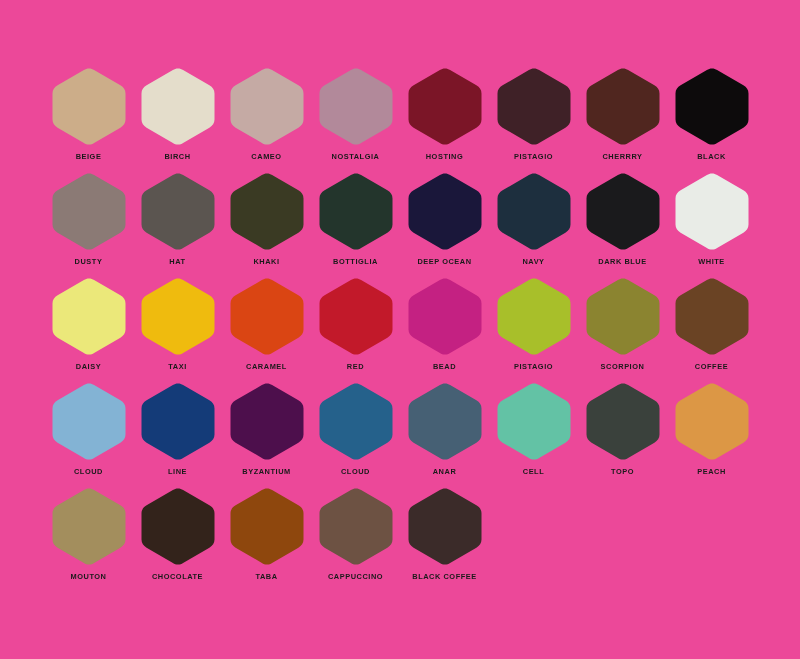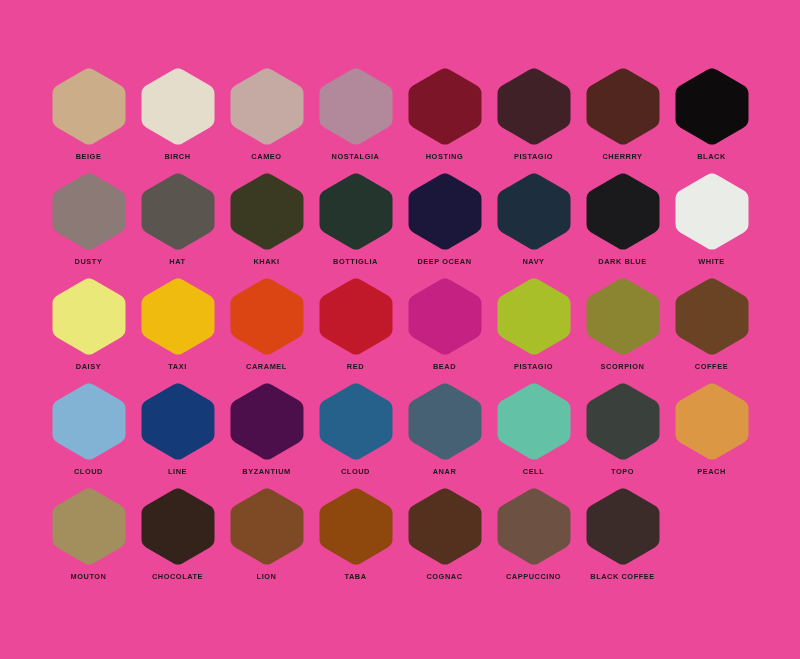--- a/index.html
+++ b/index.html
@@ -351,44 +351,28 @@
         <div class="swatch-hex-wrap">
           <svg class="swatch-hex" viewBox="0 0 78 81" width="78" height="81">
             <path d="M39 2.5 C41 2.5 42.6 3.2 44.1 4.1 L70.4 19.3 C73.6 21.2 75.5 23.8 75.5 27.4 L75.5 53.6 C75.5 57.2 73.6 59.8 70.4 61.7 L44.1 76.9 C42.6 77.8 41 78.5 39 78.5 C37 78.5 35.4 77.8 33.9 76.9 L7.6 61.7 C4.4 59.8 2.5 57.2 2.5 53.6 L2.5 27.4 C2.5 23.8 4.4 21.2 7.6 19.3 L33.9 4.1 C35.4 3.2 37 2.5 39 2.5 Z" fill="#33231b"></path>
           </svg>
         </div>
         <div class="swatch-label">CHOCOLATE</div>
       </div>
       <div class="swatch-cell">
         <div class="swatch-hex-wrap">
           <svg class="swatch-hex" viewBox="0 0 78 81" width="78" height="81">
-            <path d="M39 2.5 C41 2.5 42.6 3.2 44.1 4.1 L70.4 19.3 C73.6 21.2 75.5 23.8 75.5 27.4 L75.5 53.6 C75.5 57.2 73.6 59.8 70.4 61.7 L44.1 76.9 C42.6 77.8 41 78.5 39 78.5 C37 78.5 35.4 77.8 33.9 76.9 L7.6 61.7 C4.4 59.8 2.5 57.2 2.5 53.6 L2.5 27.4 C2.5 23.8 4.4 21.2 7.6 19.3 L33.9 4.1 C35.4 3.2 37 2.5 39 2.5 Z" fill="#7e4a26"></path>
-          </svg>
-        </div>
-        <div class="swatch-label">LION</div>
-      </div>
-      <div class="swatch-cell">
-        <div class="swatch-hex-wrap">
-          <svg class="swatch-hex" viewBox="0 0 78 81" width="78" height="81">
             <path d="M39 2.5 C41 2.5 42.6 3.2 44.1 4.1 L70.4 19.3 C73.6 21.2 75.5 23.8 75.5 27.4 L75.5 53.6 C75.5 57.2 73.6 59.8 70.4 61.7 L44.1 76.9 C42.6 77.8 41 78.5 39 78.5 C37 78.5 35.4 77.8 33.9 76.9 L7.6 61.7 C4.4 59.8 2.5 57.2 2.5 53.6 L2.5 27.4 C2.5 23.8 4.4 21.2 7.6 19.3 L33.9 4.1 C35.4 3.2 37 2.5 39 2.5 Z" fill="#8e470d"></path>
           </svg>
         </div>
         <div class="swatch-label">TABA</div>
       </div>
       <div class="swatch-cell">
         <div class="swatch-hex-wrap">
           <svg class="swatch-hex" viewBox="0 0 78 81" width="78" height="81">
-            <path d="M39 2.5 C41 2.5 42.6 3.2 44.1 4.1 L70.4 19.3 C73.6 21.2 75.5 23.8 75.5 27.4 L75.5 53.6 C75.5 57.2 73.6 59.8 70.4 61.7 L44.1 76.9 C42.6 77.8 41 78.5 39 78.5 C37 78.5 35.4 77.8 33.9 76.9 L7.6 61.7 C4.4 59.8 2.5 57.2 2.5 53.6 L2.5 27.4 C2.5 23.8 4.4 21.2 7.6 19.3 L33.9 4.1 C35.4 3.2 37 2.5 39 2.5 Z" fill="#54311f"></path>
-          </svg>
-        </div>
-        <div class="swatch-label">COGNAC</div>
-      </div>
-      <div class="swatch-cell">
-        <div class="swatch-hex-wrap">
-          <svg class="swatch-hex" viewBox="0 0 78 81" width="78" height="81">
             <path d="M39 2.5 C41 2.5 42.6 3.2 44.1 4.1 L70.4 19.3 C73.6 21.2 75.5 23.8 75.5 27.4 L75.5 53.6 C75.5 57.2 73.6 59.8 70.4 61.7 L44.1 76.9 C42.6 77.8 41 78.5 39 78.5 C37 78.5 35.4 77.8 33.9 76.9 L7.6 61.7 C4.4 59.8 2.5 57.2 2.5 53.6 L2.5 27.4 C2.5 23.8 4.4 21.2 7.6 19.3 L33.9 4.1 C35.4 3.2 37 2.5 39 2.5 Z" fill="#6d5243"></path>
           </svg>
         </div>
         <div class="swatch-label">CAPPUCCINO</div>
       </div>
       <div class="swatch-cell">
         <div class="swatch-hex-wrap">
           <svg class="swatch-hex" viewBox="0 0 78 81" width="78" height="81">
             <path d="M39 2.5 C41 2.5 42.6 3.2 44.1 4.1 L70.4 19.3 C73.6 21.2 75.5 23.8 75.5 27.4 L75.5 53.6 C75.5 57.2 73.6 59.8 70.4 61.7 L44.1 76.9 C42.6 77.8 41 78.5 39 78.5 C37 78.5 35.4 77.8 33.9 76.9 L7.6 61.7 C4.4 59.8 2.5 57.2 2.5 53.6 L2.5 27.4 C2.5 23.8 4.4 21.2 7.6 19.3 L33.9 4.1 C35.4 3.2 37 2.5 39 2.5 Z" fill="#3b2b29"></path>
           </svg>

